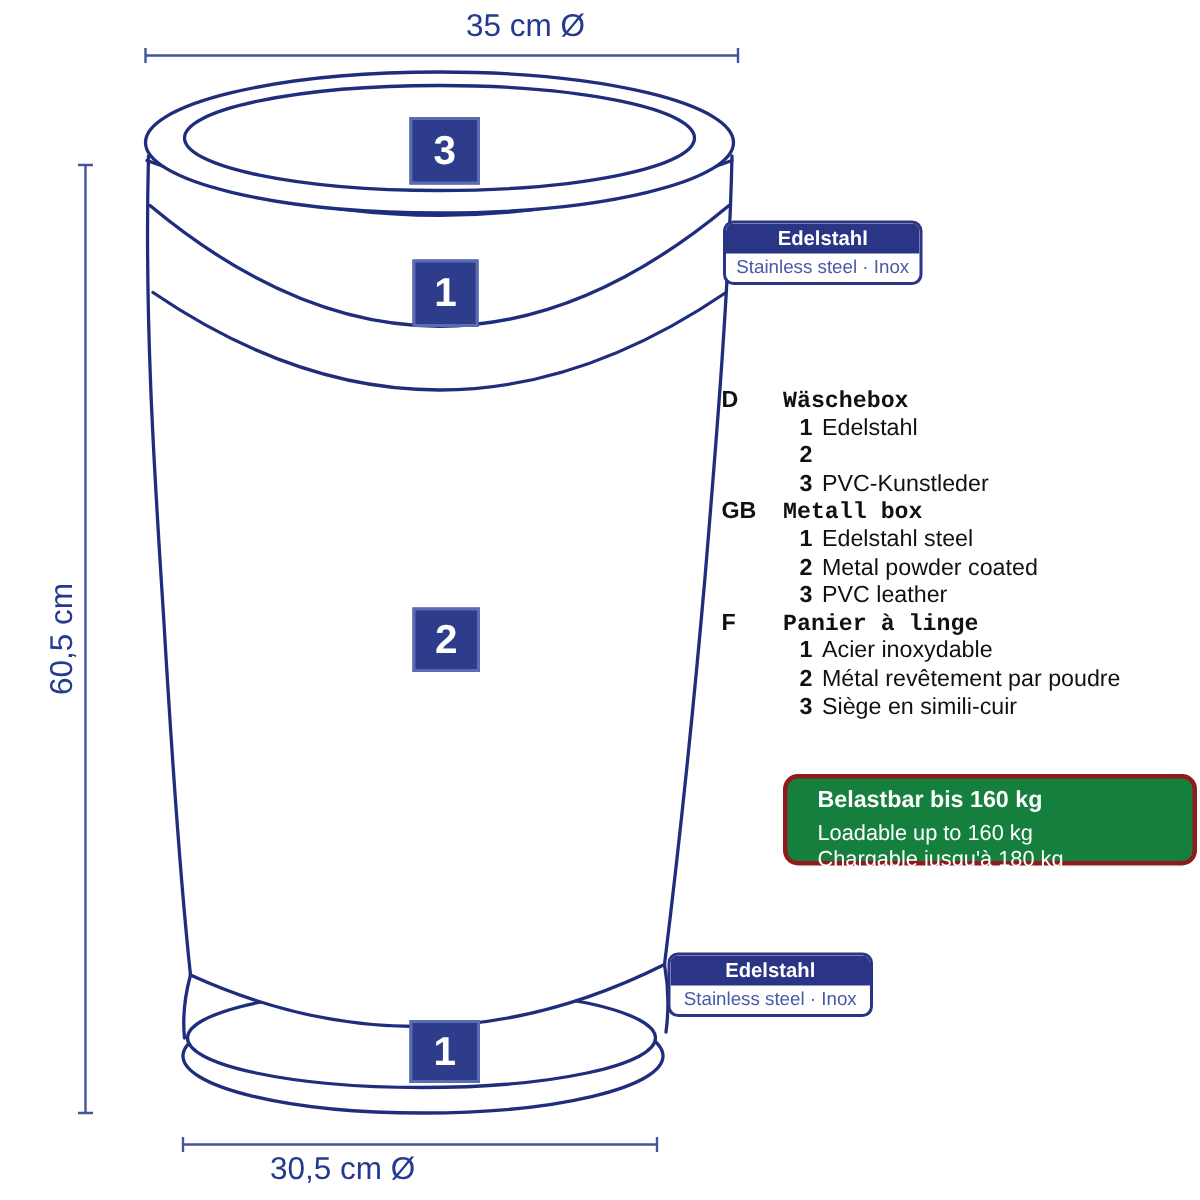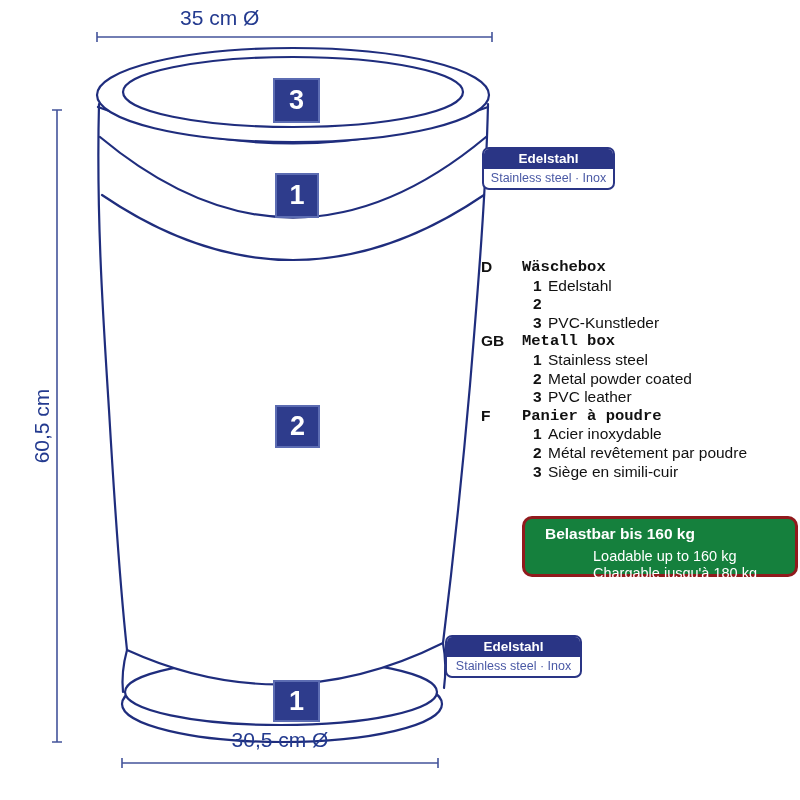--- a/index.html
+++ b/index.html
@@ -2,22 +2,22 @@
 <html><head>
 <meta charset="utf-8">
 <style>
   html,body{margin:0;padding:0;background:#fff;}
   body{font-family:"Liberation Sans",sans-serif;}
   .stage{position:relative;width:800px;height:800px;background:#fff;overflow:hidden;}
   svg{position:absolute;left:0;top:0;}
 
   
   .dim-label{position:absolute;color:#233a8f;font-size:21px;white-space:nowrap;}
-  .dim-top{left:180px;top:6px;width:200px;text-align:left;}
-  .dim-bottom{left:180px;top:728px;width:200px;text-align:center;}
+  .dim-top{left:190px;top:6px;width:200px;text-align:right;}
+  .dim-bottom{left:180px;top:768px;width:200px;text-align:left;}
   .dim-left{left:-18px;top:414px;width:120px;height:24px;text-align:center;
             transform:rotate(-90deg);}
 
   
   .num-badge{position:absolute;background:#2e3c8c;border:2px solid #5c6cb2;
              color:#fff;font-weight:bold;font-size:27px;
              display:flex;align-items:center;justify-content:center;box-sizing:border-box;}
   .badge-lid{left:273px;top:78px;width:47px;height:45px;}
   .badge-topring{left:275px;top:173px;width:44px;height:45px;}
   .badge-body{left:275px;top:405px;width:45px;height:43px;}
@@ -39,21 +39,21 @@
   .lg-code{width:41px;font-weight:bold;flex:none;}
   .lg-title{font-weight:bold;font-family:Liberation Mono, monospace;}
   .lg-item{display:flex;}
   .lg-num{margin-left:52px;width:15px;font-weight:bold;flex:none;}
 
   
   .load-badge{position:absolute;left:522px;top:516px;width:276px;height:61px;
               background:#15803d;border:3px solid #911a1d;border-radius:10px;
               box-sizing:border-box;color:#fff;padding:6px 0 0 20px;}
   .load-badge .l1{font-weight:bold;font-size:15.5px;margin-bottom:5px;}
-  .load-badge .l2,.load-badge .l3{font-size:14.5px;line-height:16.5px;margin-left:48px;}
+  .load-badge .l2,.load-badge .l3{font-size:14.5px;line-height:16.5px;}
 </style>
 </head>
 <body>
 
 <div class="stage">
 
   <svg width="800" height="800" viewBox="0 0 800 800">
     <g fill="none" stroke="#1f2d7d" stroke-width="2.2" stroke-linecap="round">
 
       <ellipse cx="282" cy="704" rx="160" ry="38" fill="#fff"></ellipse>
@@ -117,33 +117,33 @@
     <div class="lg-item">
       <span class="lg-num">3</span>
       <span class="lg-text">PVC-Kunstleder</span>
     </div>
     <div class="lg-row">
       <span class="lg-code">GB</span>
       <span class="lg-title">Metall box</span>
     </div>
     <div class="lg-item">
       <span class="lg-num">1</span>
-      <span class="lg-text">Stainless steel</span>
+      <span class="lg-text">Edelstahl steel</span>
     </div>
     <div class="lg-item">
       <span class="lg-num">2</span>
       <span class="lg-text">Metal powder coated</span>
     </div>
     <div class="lg-item">
       <span class="lg-num">3</span>
       <span class="lg-text">PVC leather</span>
     </div>
     <div class="lg-row">
       <span class="lg-code">F</span>
-      <span class="lg-title">Panier à poudre</span>
+      <span class="lg-title">Panier à linge</span>
     </div>
     <div class="lg-item">
       <span class="lg-num">1</span>
       <span class="lg-text">Acier inoxydable</span>
     </div>
     <div class="lg-item">
       <span class="lg-num">2</span>
       <span class="lg-text">Métal revêtement par poudre</span>
     </div>
     <div class="lg-item">

